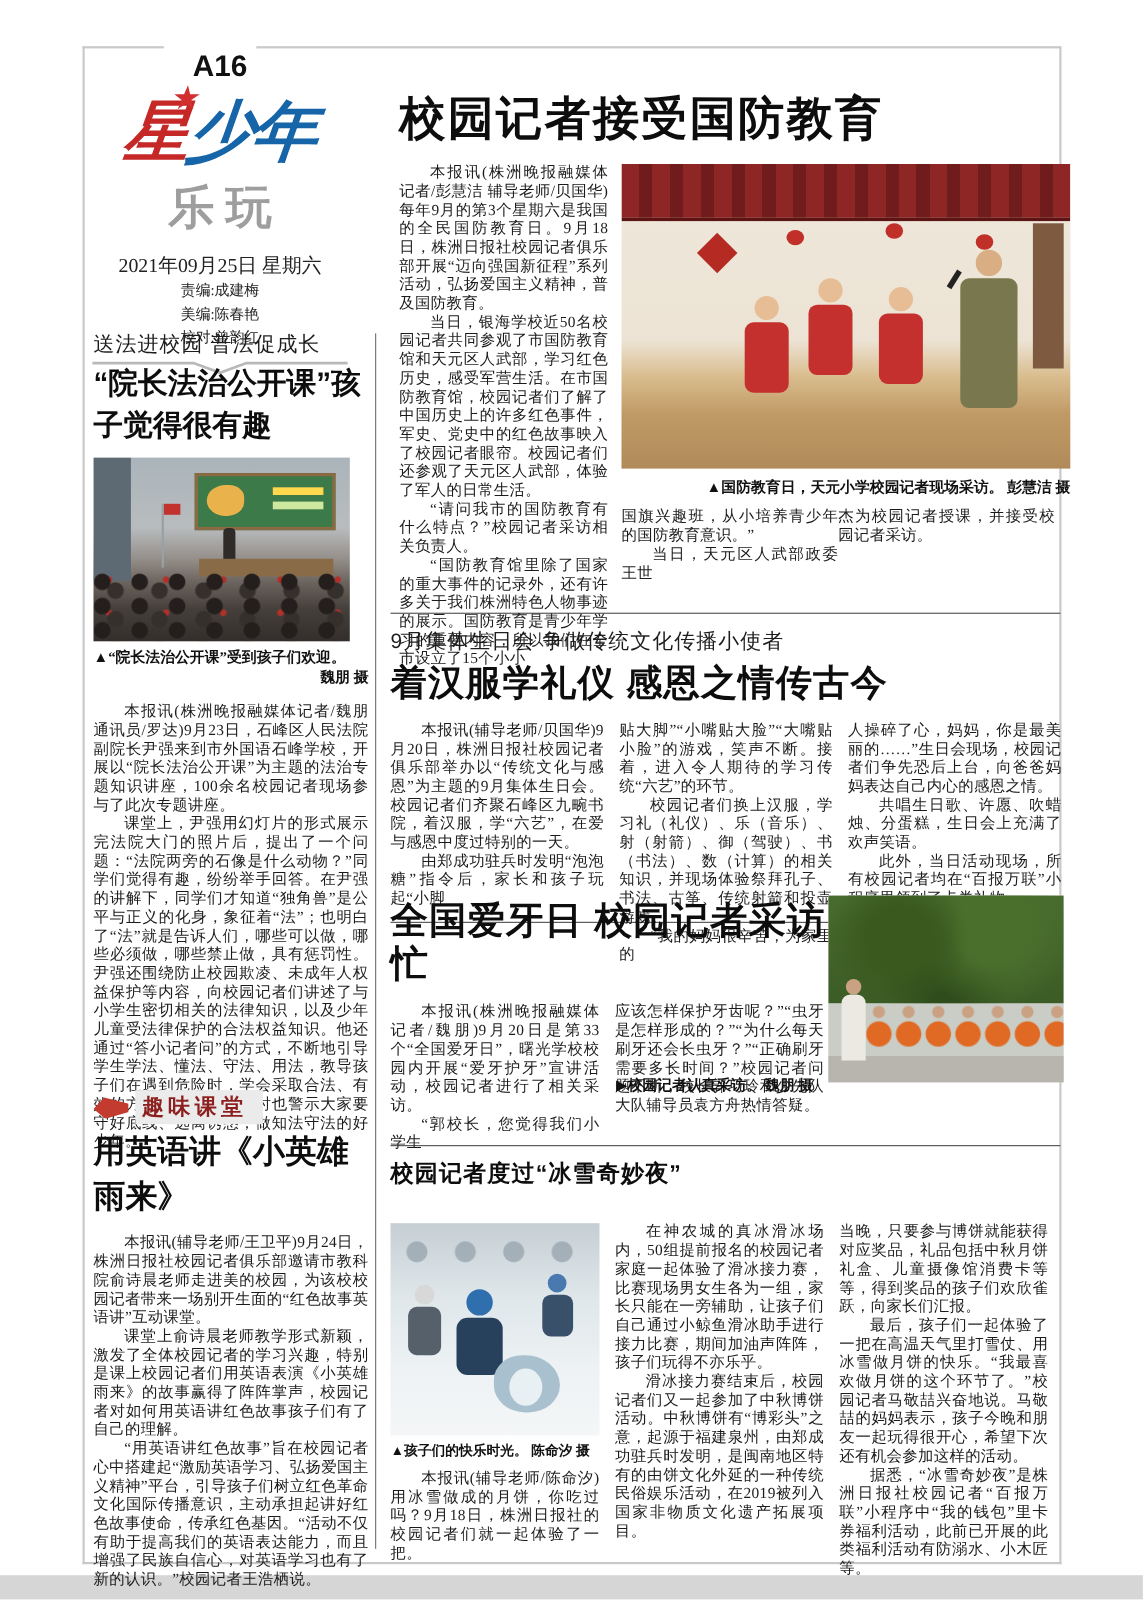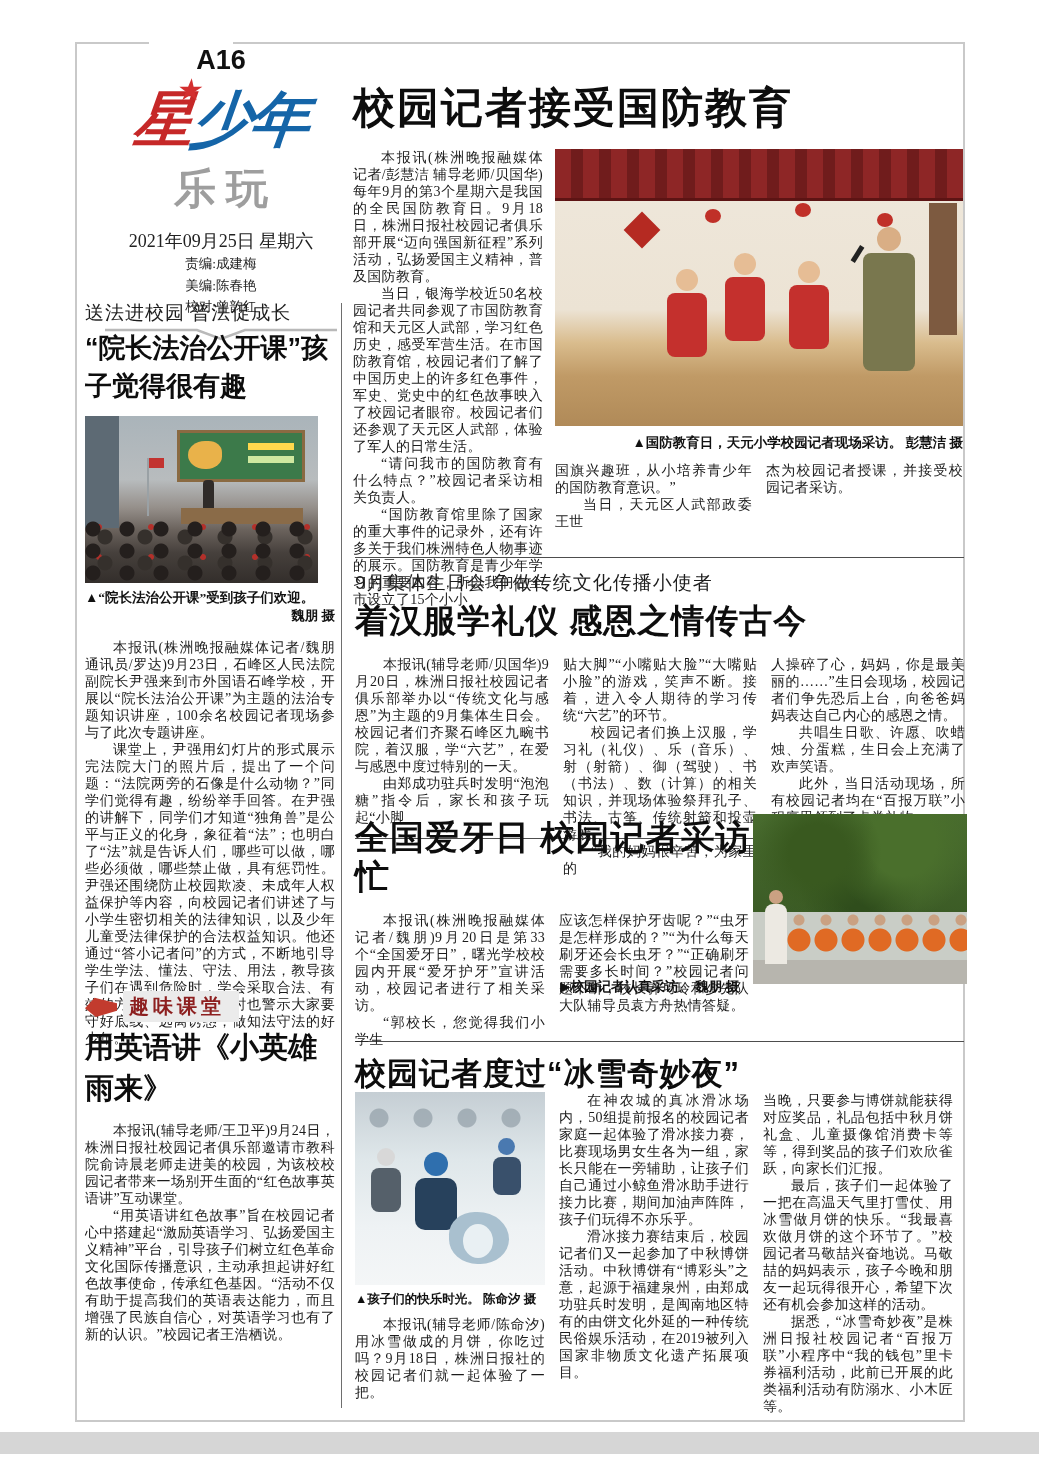--- a/index.html
+++ b/index.html
@@ -12,21 +12,21 @@
   .f-top-r{left:233px;top:42px;width:731px;height:2px;}
   .f-left{left:75px;top:42px;width:2px;height:1380px;}
   .f-right{left:963px;top:42px;width:2px;height:1380px;}
   .f-bottom{left:75px;top:1420px;width:890px;height:2px;}
   .bottom-band{position:absolute;left:0;top:1432px;width:1039px;height:22px;background:#d6d6d6;}
   
   .vrule{position:absolute;left:341px;top:303px;width:1px;height:1105px;background:#6e6e6e;}
   .hrule{position:absolute;left:355px;width:609px;height:1px;background:#4d4d4d;}
   .hr1{top:557px;} .hr2{top:838px;} .hr3{top:1041px;}
   
-  .masthead{position:absolute;left:96px;top:45px;width:250px;text-align:center;}
+  .masthead{position:absolute;left:75px;top:45px;width:250px;text-align:center;}
   .pagenum{font-family:"Liberation Sans","DejaVu Sans",sans-serif;font-weight:bold;font-size:27px;color:#111;}
   .logo{position:relative;margin-top:12px;font-family:"Liberation Sans","DejaVu Sans",sans-serif;
         font-weight:bold;font-style:italic;font-size:60px;line-height:1.05;letter-spacing:-2px;transform:skewX(-6deg);}
   .logo-red{color:#c62828;} .logo-blue{color:#1565a8;}
   .logo-star{position:absolute;left:78px;top:-14px;font-size:30px;font-style:normal;color:#d32f2f;letter-spacing:0;}
   .logo-sub{margin-top:10px;font-weight:bold;font-size:42px;letter-spacing:10px;color:#9e9e9e;
             font-family:"Liberation Serif","DejaVu Serif",serif;text-indent:10px;}
   .dateline{margin-top:12px;font-size:18px;color:#222;}
   .editors div{font-size:13.5px;line-height:1.6;color:#222;}
   .chevron{margin-top:8px;}
@@ -46,35 +46,35 @@
   
   .left-art{position:absolute;left:85px;top:300px;width:250px;}
   .left-art .hl-md{margin-top:4px;margin-bottom:10px;}
   .english-art{position:absolute;left:85px;top:993px;width:250px;}
   .badge{display:flex;align-items:center;gap:6px;height:26px;}
   .badge-bg{display:inline-block;background:#ebebeb;padding:2px 14px 2px 6px;}
   .badge-txt{font-weight:bold;font-size:20px;color:#8d1f1f;letter-spacing:4px;}
   .pencil{width:32px;height:22px;background:#c23b2e;clip-path:polygon(0 60%,30% 12%,100% 38%,100% 72%,34% 100%);}
   .english-art .hl-md{margin-top:8px;margin-bottom:14px;font-size:29px;letter-spacing:0;}
   
-  .art-defense{position:absolute;left:353px;top:85px;width:610px;}
+  .art-defense{position:absolute;left:363px;top:85px;width:610px;}
   .art-defense .row{display:flex;gap:12px;margin-top:18px;}
   .colA1{width:190px;}
   .rightA{width:408px;}
   .capA{margin:8px 0 10px 0;}
-  .rowA2{display:flex;gap:14px;}
+  .rowA2{display:flex;}
   .rowA2 .c{width:197px;}
   .art-birthday{position:absolute;left:355px;top:570px;width:610px;}
   .art-birthday .hl-lg{margin-top:6px;margin-bottom:16px;}
   .art-teeth{position:absolute;left:355px;top:818px;width:612px;}
   .art-teeth .hl-lg{font-size:34px;width:400px;}
   .art-teeth .cols{margin-top:16px;}
   .teeth-cap{position:absolute;left:205px;top:160px;width:210px;}
   .art-ice{position:absolute;left:355px;top:1056px;width:612px;}
-  .art-ice .hl-lg{font-size:31px;margin-bottom:0;}
+  .art-ice .hl-lg{font-size:21px;margin-bottom:32px;}
   .ice-capt{margin:6px 0 8px 0;font-size:12.5px;}
   
   .ph{position:relative;overflow:hidden;background:#ddd;}
   .ph *{position:absolute;}
   
   .ph1{width:408px;height:277px;background:linear-gradient(180deg,#efe8dc 0%,#ece3d4 58%,#d9bc8d 70%,#c09a66 82%,#b08a58 100%);}
   .ph1 .curtain{top:0;left:0;right:0;height:52px;background:repeating-linear-gradient(90deg,#8e2626 0 16px,#701c1c 16px 28px);border-bottom:3px solid #5d1414;}
   .ph1 .lantern{width:16px;height:14px;border-radius:50%;background:#c03028;}
   .ph1 .l1{left:150px;top:60px;} .ph1 .l2{left:240px;top:54px;} .ph1 .l3{left:322px;top:64px;}
   .ph1 .knot{left:74px;top:68px;width:26px;height:26px;background:#b52a22;transform:rotate(45deg);}
@@ -186,20 +186,21 @@
     </div>
   </section>
 
   <section class="english-art body">
     <div class="badge">
       <span class="pencil"></span>
       <span class="badge-bg"><span class="badge-txt">趣味课堂</span></span>
     </div>
     <h2 class="hl-md">用英语讲《小英雄雨来》</h2>
     <p>本报讯(辅导老师/王卫平)9月24日，株洲日报社校园记者俱乐部邀请市教科院俞诗晨老师走进美的校园，为该校校园记者带来一场别开生面的“红色故事英语讲”互动课堂。</p>
+    <p>课堂上俞诗晨老师教学形式新颖，激发了全体校园记者的学习兴趣，特别是课上校园记者们用英语表演《小英雄雨来》的故事赢得了阵阵掌声，校园记者对如何用英语讲红色故事孩子们有了自己的理解。</p>
     <p>“用英语讲红色故事”旨在校园记者心中搭建起“激励英语学习、弘扬爱国主义精神”平台，引导孩子们树立红色革命文化国际传播意识，主动承担起讲好红色故事使命，传承红色基因。“活动不仅有助于提高我们的英语表达能力，而且增强了民族自信心，对英语学习也有了新的认识。”校园记者王浩栖说。</p>
   </section>
 
   <section class="art-defense body">
     <h1 class="hl-xl">校园记者接受国防教育</h1>
     <div class="row">
       <div class="colA1">
         <p>本报讯(株洲晚报融媒体记者/彭慧洁  辅导老师/贝国华)每年9月的第3个星期六是我国的全民国防教育日。9月18日，株洲日报社校园记者俱乐部开展“迈向强国新征程”系列活动，弘扬爱国主义精神，普及国防教育。</p>
         <p>当日，银海学校近50名校园记者共同参观了市国防教育馆和天元区人武部，学习红色历史，感受军营生活。在市国防教育馆，校园记者们了解了中国历史上的许多红色事件，军史、党史中的红色故事映入了校园记者眼帘。校园记者们还参观了天元区人武部，体验了军人的日常生活。</p>
         <p>“请问我市的国防教育有什么特点？”校园记者采访相关负责人。</p>

